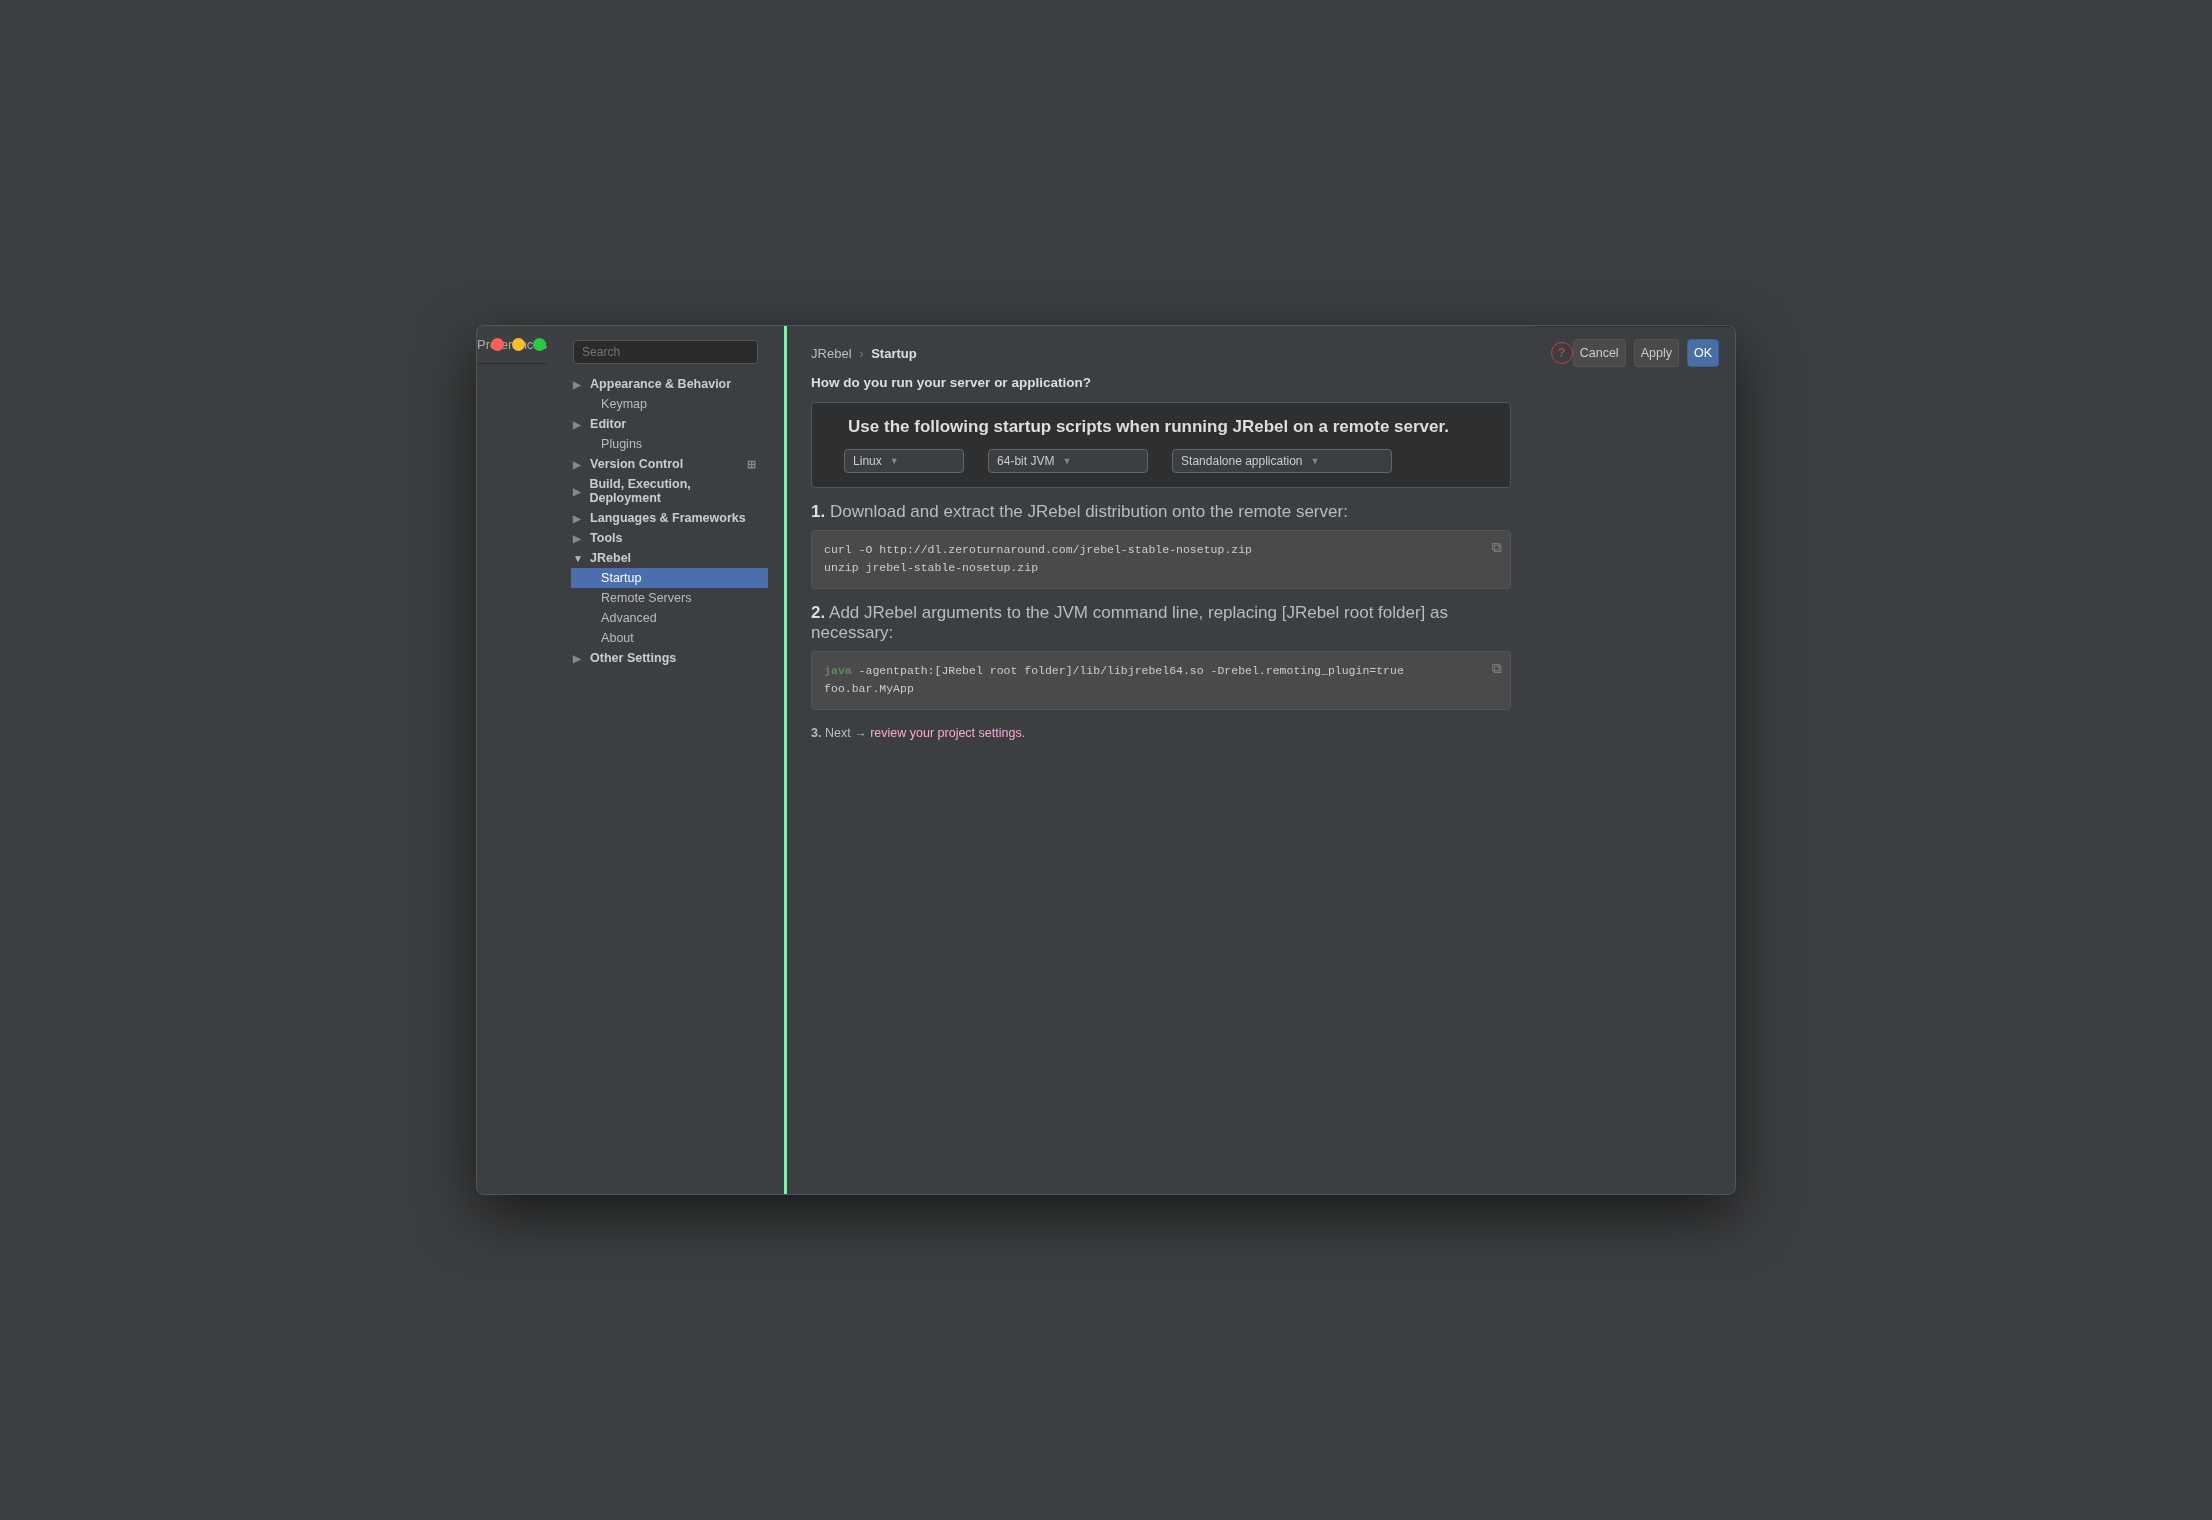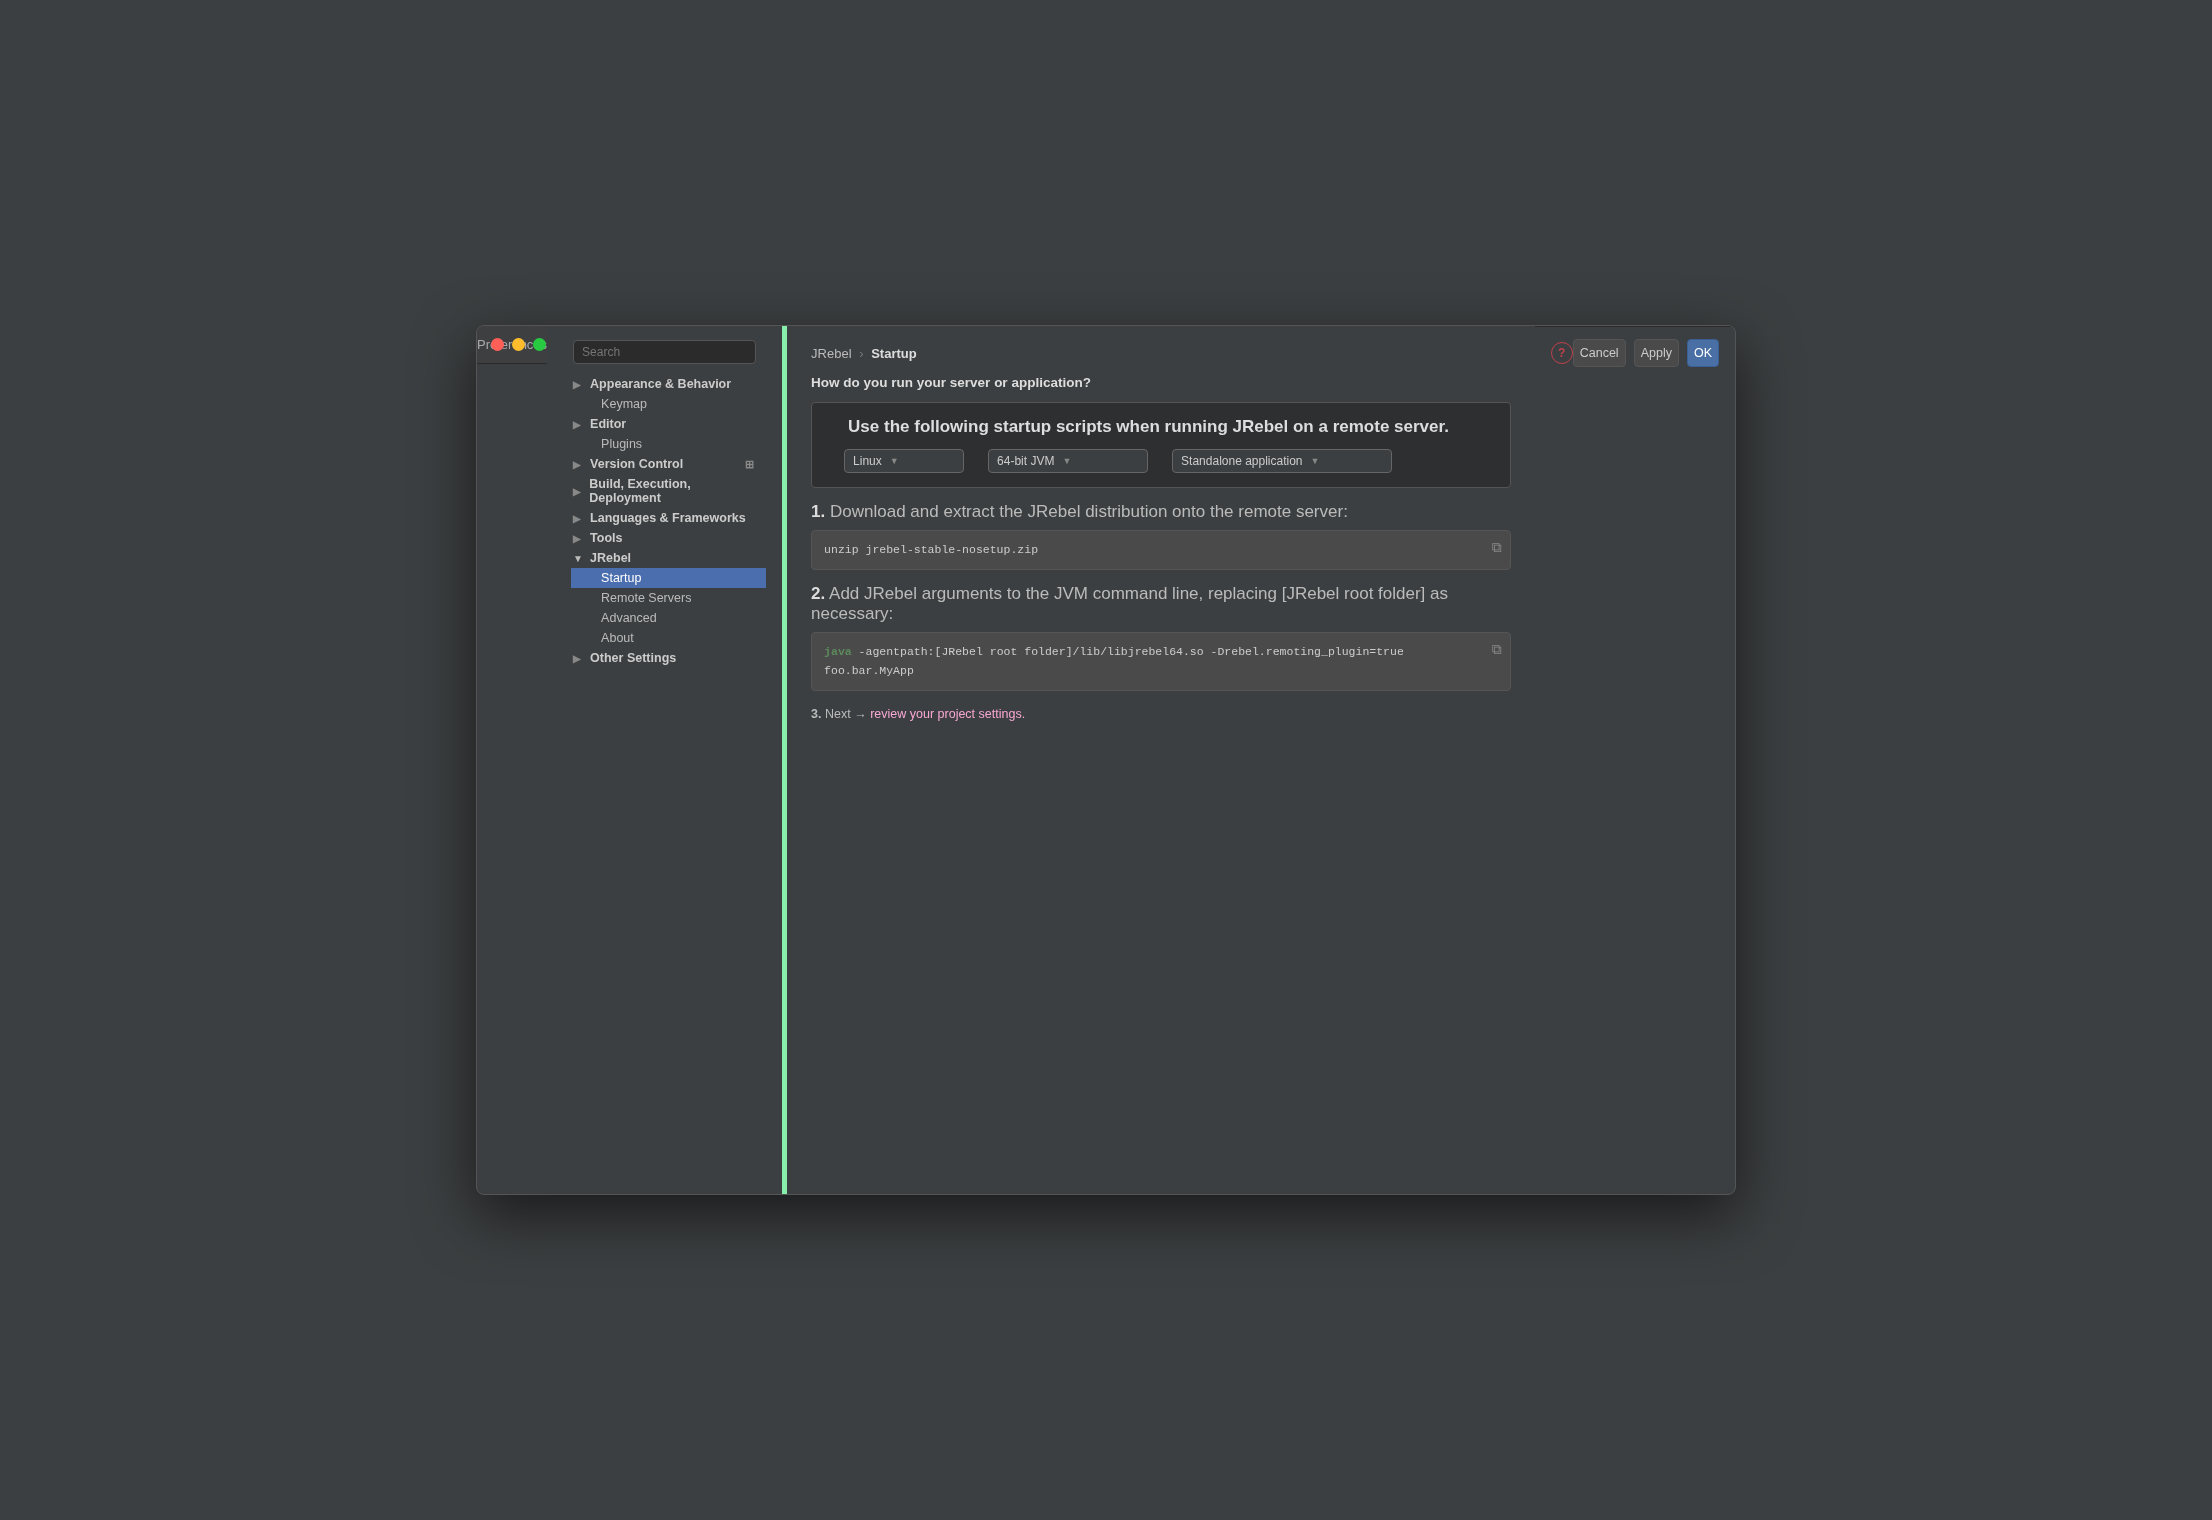--- a/index.html
+++ b/index.html
@@ -53,21 +53,21 @@
       font-weight: 400;
     }
     .content-area {
       display: flex;
       flex: 1;
       overflow: hidden;
     }
     .sidebar {
       width: 240px;
       background: #3c3f41;
-      border-right: 5px solid #86efac;
+      border-right: 3px solid #86efac;
       overflow-y: auto;
       padding: 8px 16px;
       flex-shrink: 0;
     }
     .search-container {
       padding: 6px 10px 10px;
     }
     .search-box {
       width: 100%;
       background: #2b2b2b;
@@ -401,20 +401,21 @@
             <span class="dd-arrow">▼</span>
           </div>
         </div>
       </div>
 
       <div class="step-label">
         <strong>1.</strong>
         <span>Download and extract the JRebel distribution onto the remote server:</span>
       </div>
       <div class="code-block">
+        <div>curl -O http://dl.zeroturnaround.com/jrebel-stable-nosetup.zip</div>
         <div>unzip jrebel-stable-nosetup.zip</div>
         <span class="copy-btn">⧉</span>
       </div>
 
       <div class="step-label">
         <strong>2.</strong>
         <span>Add JRebel arguments to the JVM command line, replacing [JRebel root folder] as necessary:</span>
       </div>
       <div class="code-block">
         <span class="java-keyword">java</span><span> -agentpath:[JRebel root folder]/lib/libjrebel64.so -Drebel.remoting_plugin=true foo.bar.MyApp</span>

